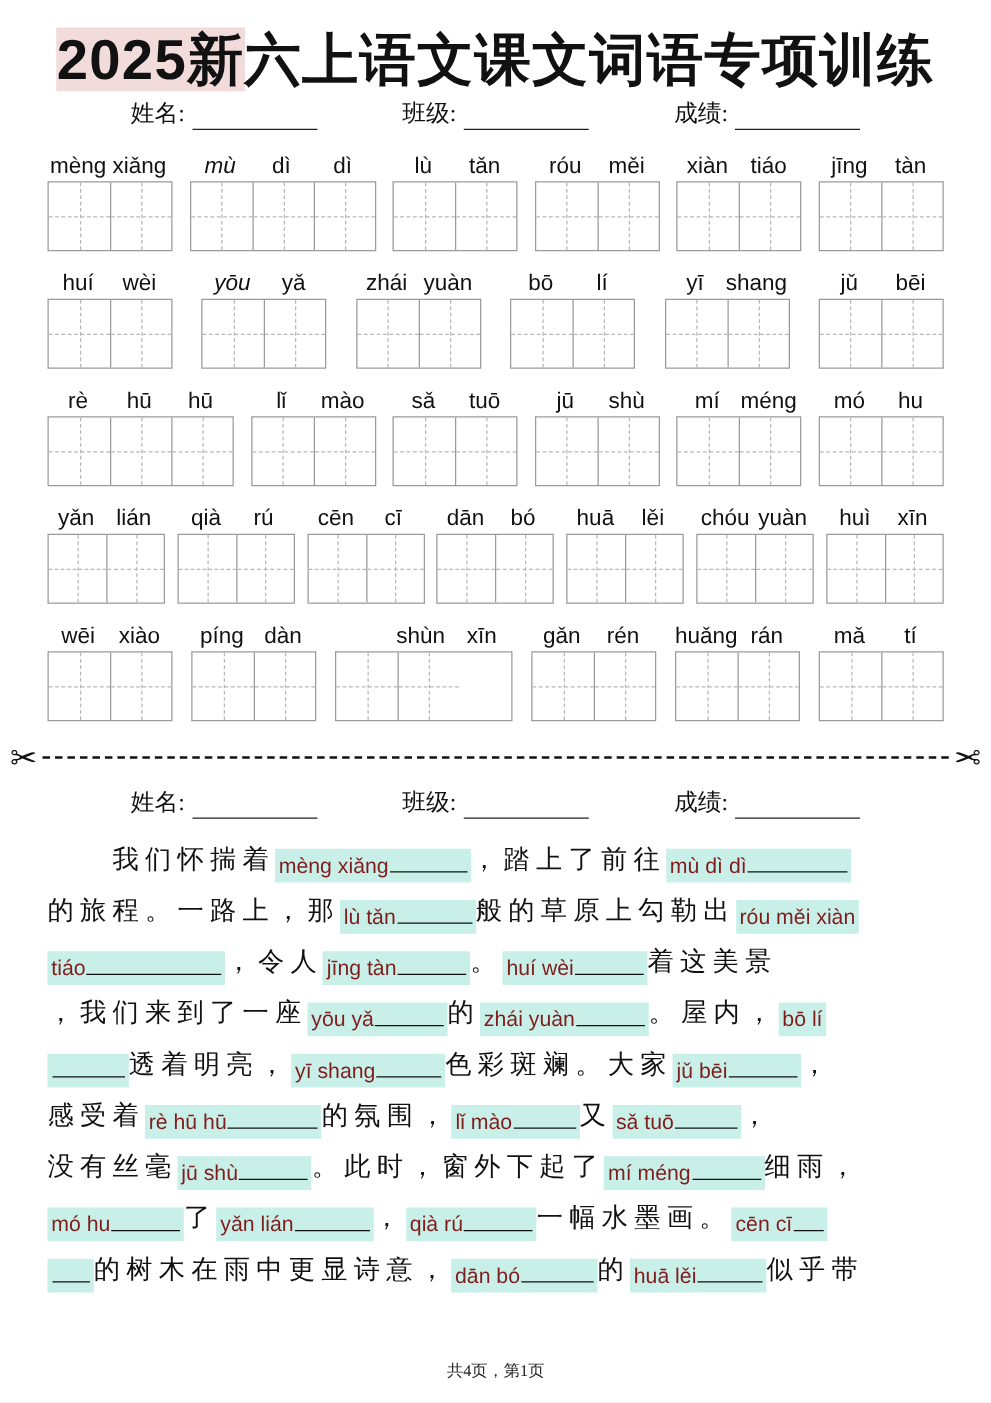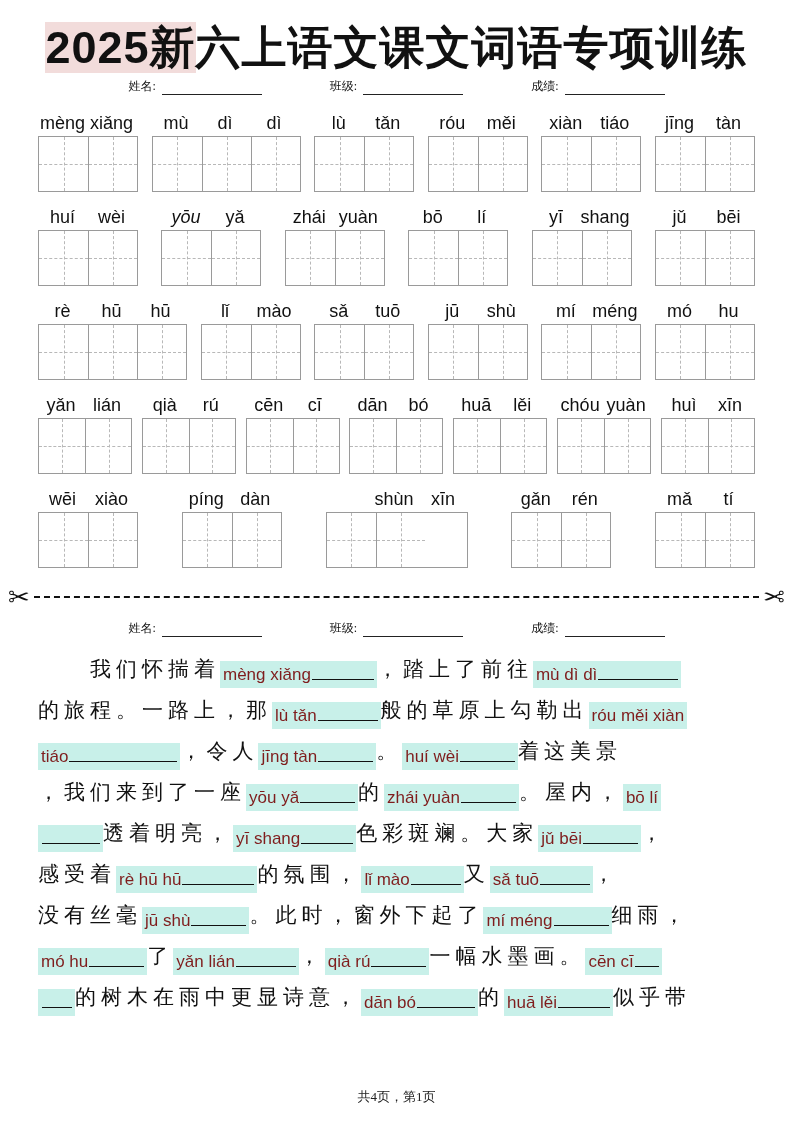--- a/index.html
+++ b/index.html
@@ -28,21 +28,21 @@
     text-align:center;
     font-size:33px;
     font-weight:900;
   }
   
   .fields {
     display:flex;
     justify-content:center;
     gap:68px;
     font-family:"Liberation Serif", serif;
-    font-size:12px;
+    font-size:19px;
     margin:4px 0 12px;
   }
   .field { display:flex; align-items:flex-end; gap:6px; }
   .field .flabel { white-space:nowrap; }
   .field .fline {
     display:inline-block;
     width:100px; height:15px;
     border-bottom:1.6px solid #222;
   }
   
@@ -160,21 +160,21 @@
               <span style="width: 49px;">mèng</span>
               <span style="width: 49px;">xiǎng</span>
             </div>
             <div class="cells">
               <div class="cell" style="width: 49px;"></div>
               <div class="cell" style="width: 49px;"></div>
             </div>
           </div>
           <div class="group">
             <div class="py">
-              <span style="width: 49px;">mù</span>
+              <span style="width: 49px; font-style: italic;">mù</span>
               <span style="width: 49px;">dì</span>
               <span style="width: 49px;">dì</span>
             </div>
             <div class="cells">
               <div class="cell" style="width: 49px;"></div>
               <div class="cell" style="width: 49px;"></div>
               <div class="cell" style="width: 49px;"></div>
             </div>
           </div>
           <div class="group">
@@ -452,20 +452,30 @@
             </div>
             <div class="cells">
               <div class="cell" style="width: 49px;"></div>
               <div class="cell" style="width: 49px;"></div>
             </div>
           </div>
           <div class="group">
             <div class="py">
               <span style="width: 49px;">gǎn</span>
               <span style="width: 49px;">rén</span>
+            </div>
+            <div class="cells">
+              <div class="cell" style="width: 49px;"></div>
+              <div class="cell" style="width: 49px;"></div>
+            </div>
+          </div>
+          <div class="group">
+            <div class="py">
+              <span style="width: 49px;">huǎng</span>
+              <span style="width: 49px;">rán</span>
             </div>
             <div class="cells">
               <div class="cell" style="width: 49px;"></div>
               <div class="cell" style="width: 49px;"></div>
             </div>
           </div>
           <div class="group">
             <div class="py">
               <span style="width: 49px;">mǎ</span>
               <span style="width: 49px;">tí</span>

